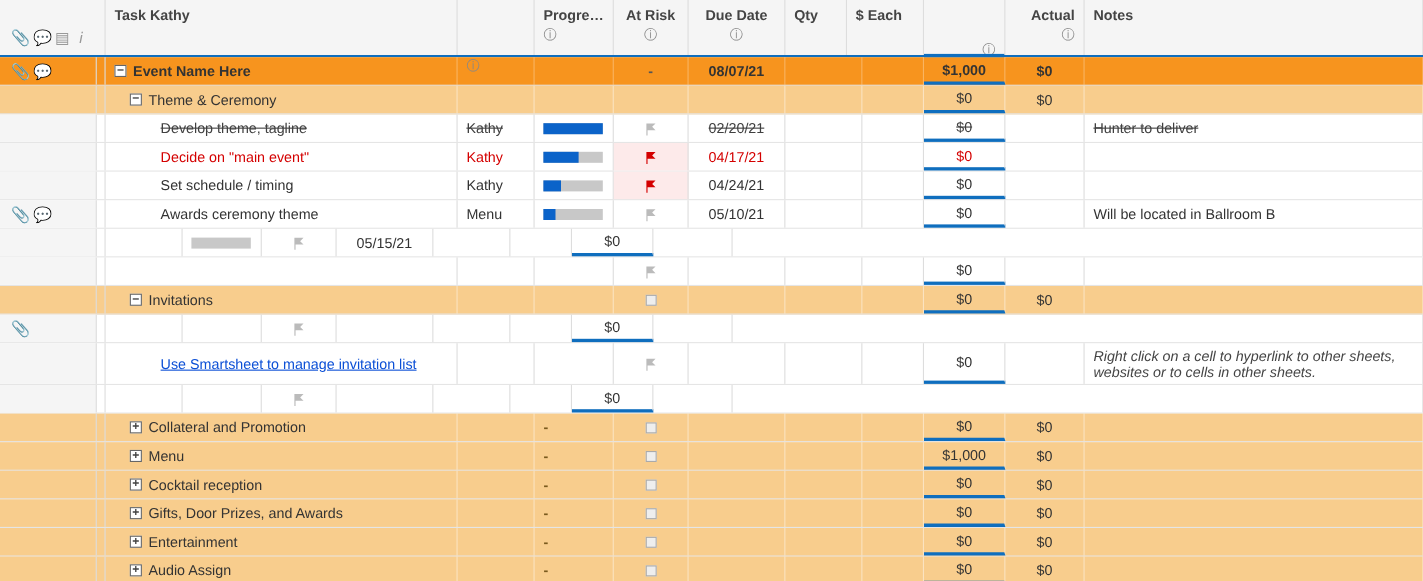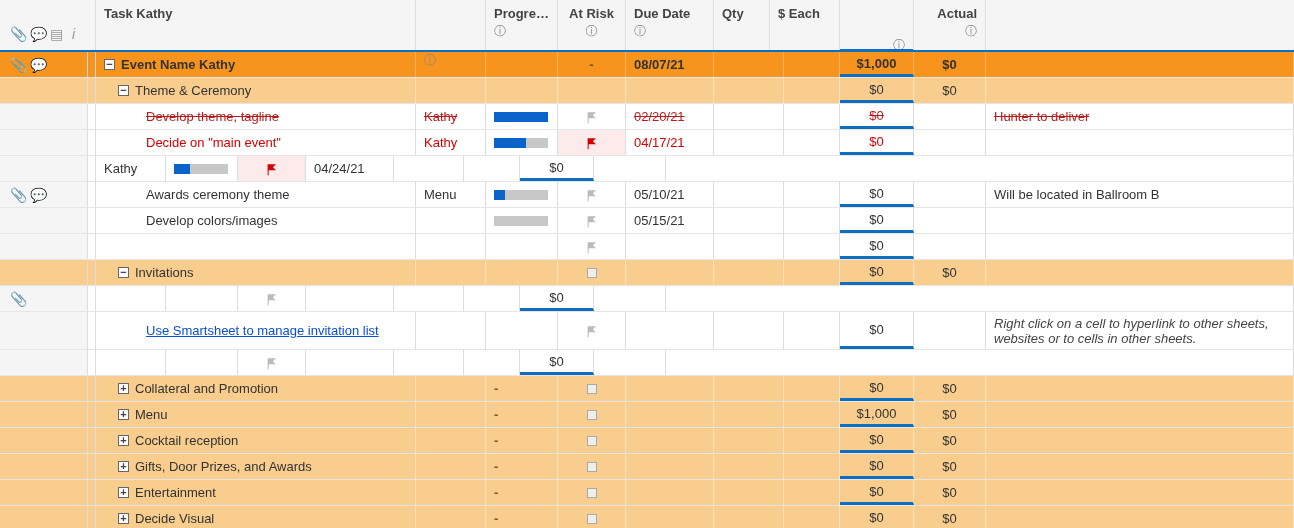--- a/index.html
+++ b/index.html
@@ -55,21 +55,21 @@
   .info-icon {
     color: #888;
     font-size: 12px;
     margin-top: 2px;
   }
   
   .c-task   { width: 320px; flex-shrink: 0; }
   .c-assign { width: 70px;  flex-shrink: 0; gap: 44px; }
   .c-prog   { width: 72px;  flex-shrink: 0; }
   .c-risk   { width: 68px;  flex-shrink: 0; justify-content: center; text-align:center;}
-  .c-due    { width: 88px;  flex-shrink: 0; }
+  .c-due    { width: 88px;  flex-shrink: 0; align-items: center; }
   .c-each   { width: 70px;  flex-shrink: 0; }
   .c-qty    { width: 56px;  flex-shrink: 0; }
   .c-budget { width: 74px;  flex-shrink: 0; text-align:right; border-bottom: 3px solid #0f6ebe; gap: 29px; }
   .header-row .c-budget { border-bottom: none; position:relative; }
   .header-row .c-budget::after {
     content:"";
     position:absolute; bottom:-2px; left:0; right:0; height:3px; background:#0f6ebe;
   }
   .c-actual { width: 72px;  flex-shrink: 0; text-align:right; }
   .c-notes  { flex: 1; min-width: 0; }
@@ -103,21 +103,21 @@
   .lvl0 .task-cell { padding-left: 0px; }
   .lvl1 .task-cell { padding-left: 14px; }
   .lvl2 .task-cell { padding-left: 42px; }
   .row.lvl0 { font-weight:bold; }
   .row.lvl1 { }
   .bg-orange   { background: #f7941e; }
   .bg-orange .col, .bg-orange .icon-gutter { border-right-color: rgba(255,255,255,0.3); }
   .bg-lightorange { background: #f8cd8d; }
   .bg-lightorange .col { border-right-color: rgba(255,255,255,0.45); }
   .strike { text-decoration: line-through; }
-  .green { color: #b91c1c; }
+  .green { color: #404040; }
   .red   { color: #d40000; }
   .link  { color: #0b4fd6; text-decoration: underline; text-align: center; }
   .italic{ font-style: italic; color:#444; }
   .progress-bar {
     width: 54px; height: 10px; background:#c8c8c8; position:relative;
     display:inline-block;
   }
   .progress-bar > i {
     position:absolute; left:0; top:0; bottom:0; background:#0b63c9;
   }
@@ -178,33 +178,36 @@
       <span class="col-label">$ Each</span>
     </div>
     <div class="col c-budget">
       <span class="col-label">Budget</span>
       <span class="info-icon">ⓘ</span>
     </div>
     <div class="col c-actual">
       <span class="col-label">Actual</span>
       <span class="info-icon">ⓘ</span>
     </div>
+    <div class="col c-notes">
+      <span class="col-label">Notes</span>
+    </div>
   </div>
 
   <div id="rows-container">
       <div class="row lvl0 bg-orange">
         <div class="icon-gutter" style="background: transparent;">
           <span style="color:#0b63c9">📎</span>
           <span style="color:#0b63c9">💬</span>
         </div>
         <div class="row-num-col"></div>
         <div class="col c-task">
           <div class="task-cell">
             <span class="expander">−</span>
-            <span class="">Event Name Kathy</span>
+            <span class="">Event Name Here</span>
           </div>
         </div>
         <div class="col c-assign"></div>
         <div class="col c-prog"></div>
         <div class="col c-risk">
           <span class="dash">-</span>
         </div>
         <div class="col c-due">
           <span class="">08/07/21</span>
         </div>
@@ -303,20 +306,25 @@
         <div class="col c-qty"></div>
         <div class="col c-budget">
           <span class="budget-right red">$0</span>
         </div>
         <div class="col c-actual"></div>
         <div class="col c-notes"></div>
       </div>
       <div class="row lvl2">
         <div class="icon-gutter"></div>
         <div class="row-num-col"></div>
+        <div class="col c-task">
+          <div class="task-cell">
+            <span class="">Set schedule / timing</span>
+          </div>
+        </div>
         <div class="col c-assign">
           <span class="">Kathy</span>
         </div>
         <div class="col c-prog">
           <span class="progress-bar">
             <i style="width:30%"></i>
           </span>
         </div>
         <div class="col c-risk" style="background: rgb(253, 234, 234);">
           <svg class="flag flag-red" viewBox="0 0 16 16">
@@ -367,25 +375,20 @@
           <span class="budget-right ">$0</span>
         </div>
         <div class="col c-actual"></div>
         <div class="col c-notes">
           <span class="">Will be located in Ballroom B</span>
         </div>
       </div>
       <div class="row lvl2">
         <div class="icon-gutter"></div>
         <div class="row-num-col"></div>
-        <div class="col c-task">
-          <div class="task-cell">
-            <span class="">Develop colors/images</span>
-          </div>
-        </div>
         <div class="col c-assign"></div>
         <div class="col c-prog">
           <span class="progress-bar">
             <i style="width:0%"></i>
           </span>
         </div>
         <div class="col c-risk">
           <svg class="flag flag-gray" viewBox="0 0 16 16">
             <path fill="currentColor" d="M3 2v13h1.2V9.5l8.3-.01L9 6l3.5-3.5H3z"></path>
           </svg>
@@ -650,21 +653,21 @@
           <span class="budget-right">$0</span>
         </div>
         <div class="col c-notes"></div>
       </div>
       <div class="row lvl1 bg-lightorange">
         <div class="icon-gutter" style="background: transparent;"></div>
         <div class="row-num-col"></div>
         <div class="col c-task">
           <div class="task-cell">
             <span class="expander">+</span>
-            <span class="">Decide Visual</span>
+            <span class="">Audio Assign</span>
           </div>
         </div>
         <div class="col c-assign"></div>
         <div class="col c-prog">
           <span class="dash" style="color:#7a5a1e">-</span>
         </div>
         <div class="col c-risk">
           <span class="checkbox d"></span>
         </div>
         <div class="col c-due"></div>

